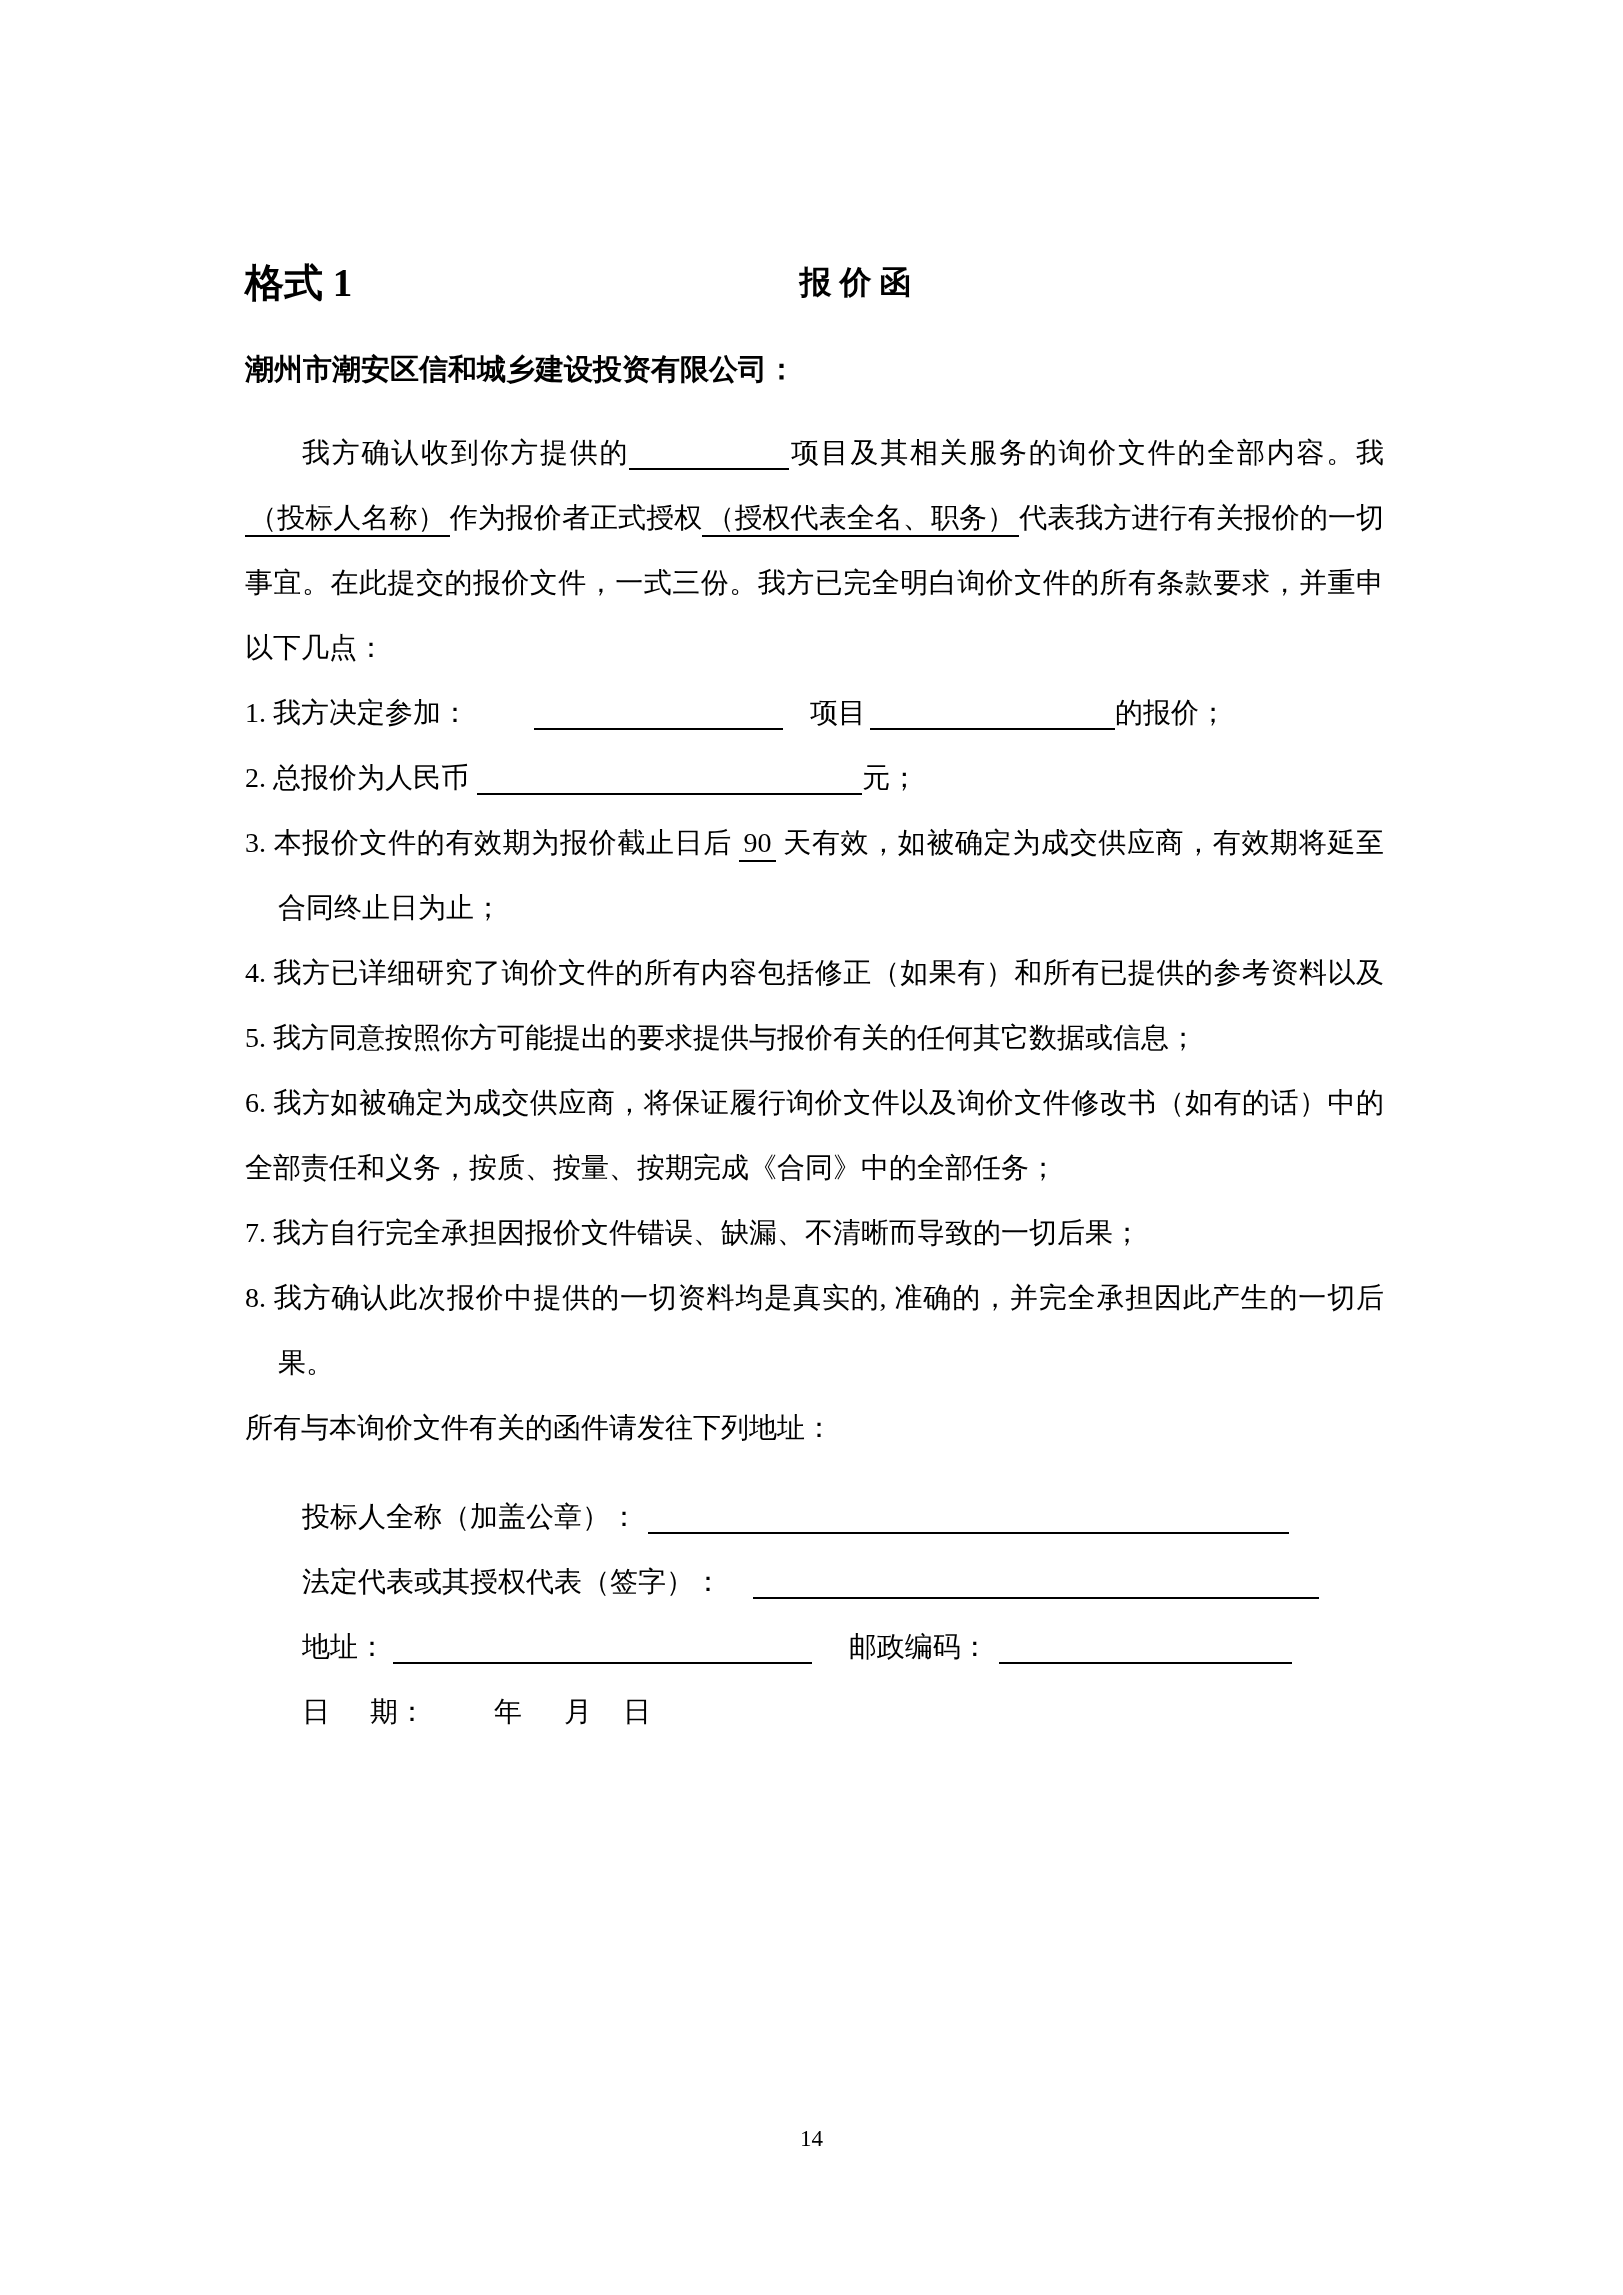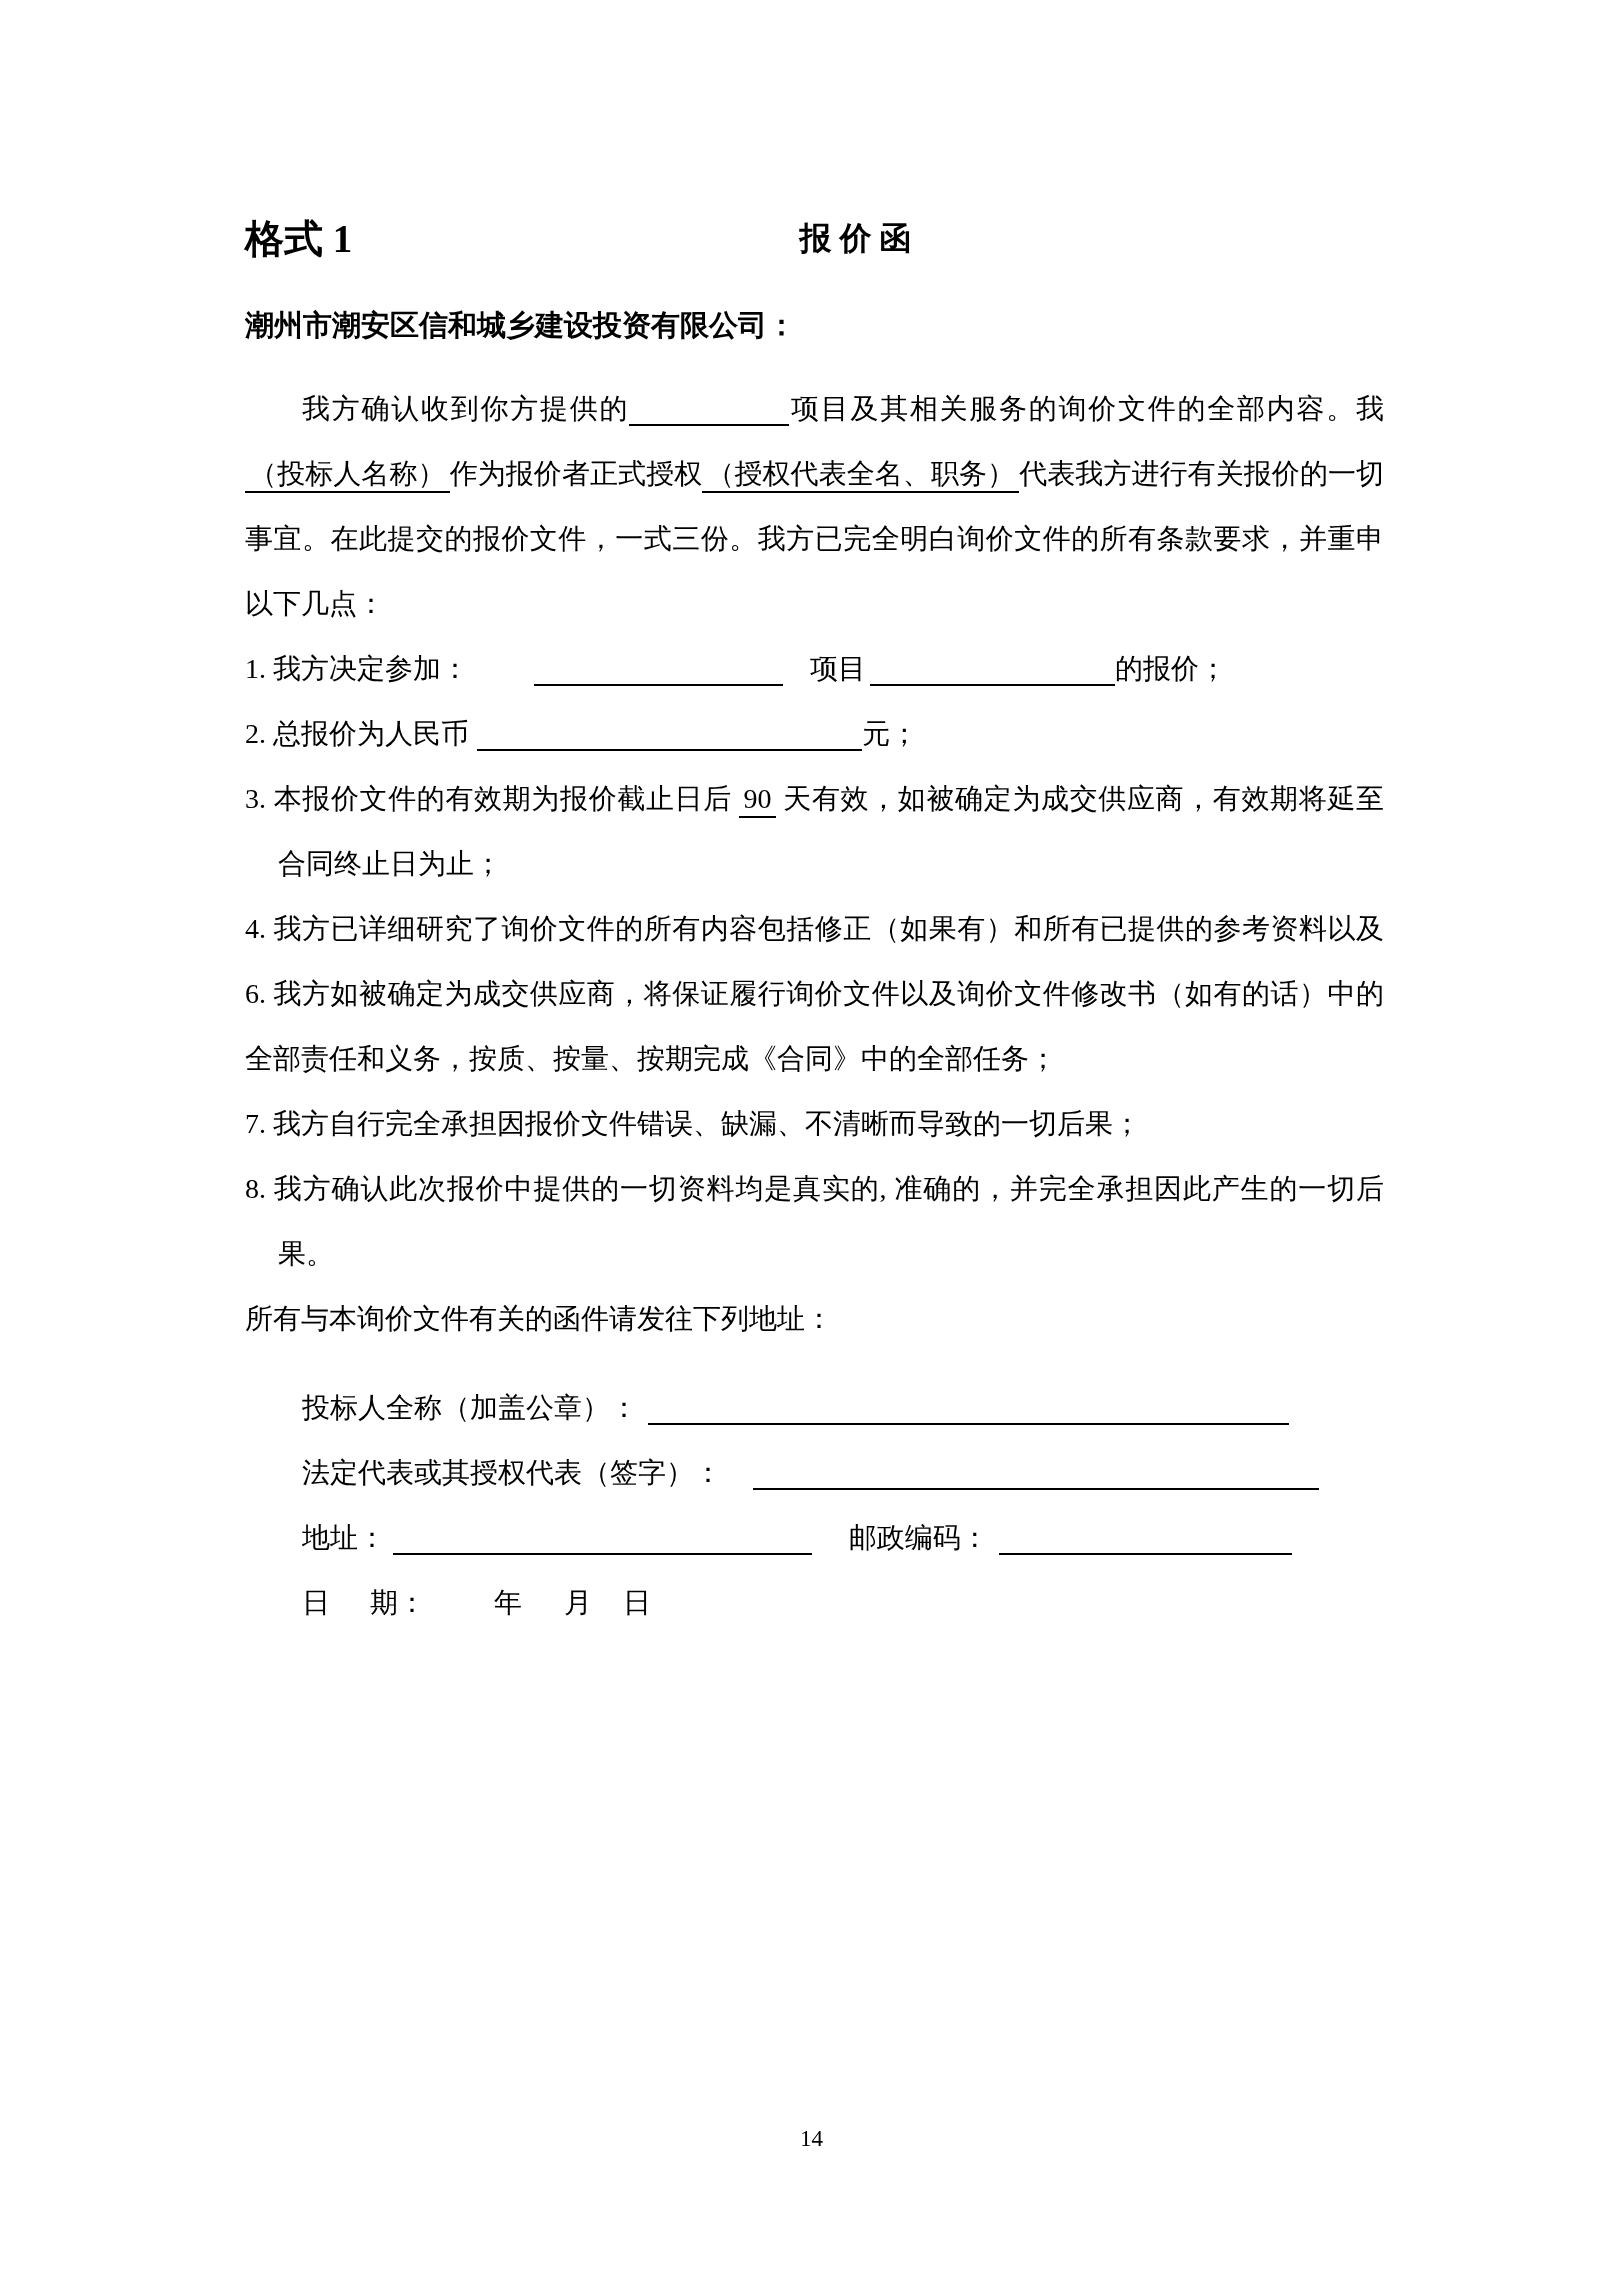--- a/index.html
+++ b/index.html
@@ -3,21 +3,21 @@
 <meta charset="utf-8">
 <style>
   html,body { margin:0; padding:0; background:#ffffff; }
   .page {
     position:relative;
     width:1623px; height:2295px;
     background:#ffffff; color:#000000;
     font-family:"Liberation Serif","DejaVu Serif",serif;
     overflow:hidden;
   }
-  .content { padding:211px 239px 0 245px; }
+  .content { padding:211px 239px 0 245px;margin-top:44px; }
 
   .title-row { position:relative; height:55px; line-height:55px; }
   .format-label { font-size:39px; font-weight:bold; }
   .letter-title {
     position:absolute; top:0;
     left:calc(50% + 41px); transform:translateX(-50%);
     font-size:32px; font-weight:bold; white-space:nowrap;
   }
 
   .addressee-line {
@@ -90,20 +90,21 @@
     <div>
       <div class="line"><span>1. 我方决定参加：</span><span class="blank w-i1a"></span><span class="mid-i1">项目</span><span class="blank w-i1b"></span><span>的报价；</span></div>
 
       <div class="line"><span>2. 总报价为人民币</span><span class="blank w-i2"></span><span>元；</span></div>
 
       <div class="line fill"><span>3. 本报价文件的有效期为报价截止日后</span> <span class="u">90</span> <span>天有效，如被确定为成交供应商，有效期将延至</span></div>
       <div class="line indent-cont">合同终止日为止；</div>
 
       <div class="line fill">4. 我方已详细研究了询价文件的所有内容包括修正（如果有）和所有已提供的参考资料以及</div>
 
+      <div class="line">5. 我方同意按照你方可能提出的要求提供与报价有关的任何其它数据或信息；</div>
 
       <div class="line fill">6. 我方如被确定为成交供应商，将保证履行询价文件以及询价文件修改书（如有的话）中的</div>
       <div class="line">全部责任和义务，按质、按量、按期完成《合同》中的全部任务；</div>
 
       <div class="line">7. 我方自行完全承担因报价文件错误、缺漏、不清晰而导致的一切后果；</div>
 
       <div class="line fill">8. 我方确认此次报价中提供的一切资料均是真实的, 准确的，并完全承担因此产生的一切后</div>
       <div class="line indent-cont">果。</div>
     </div>
 

